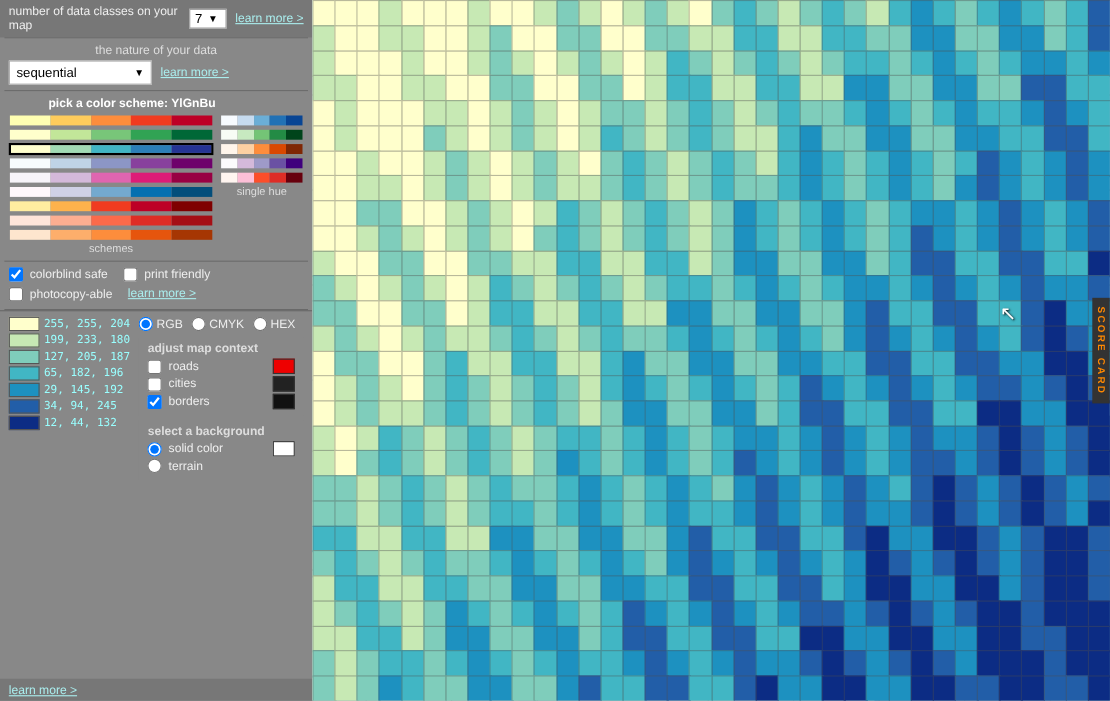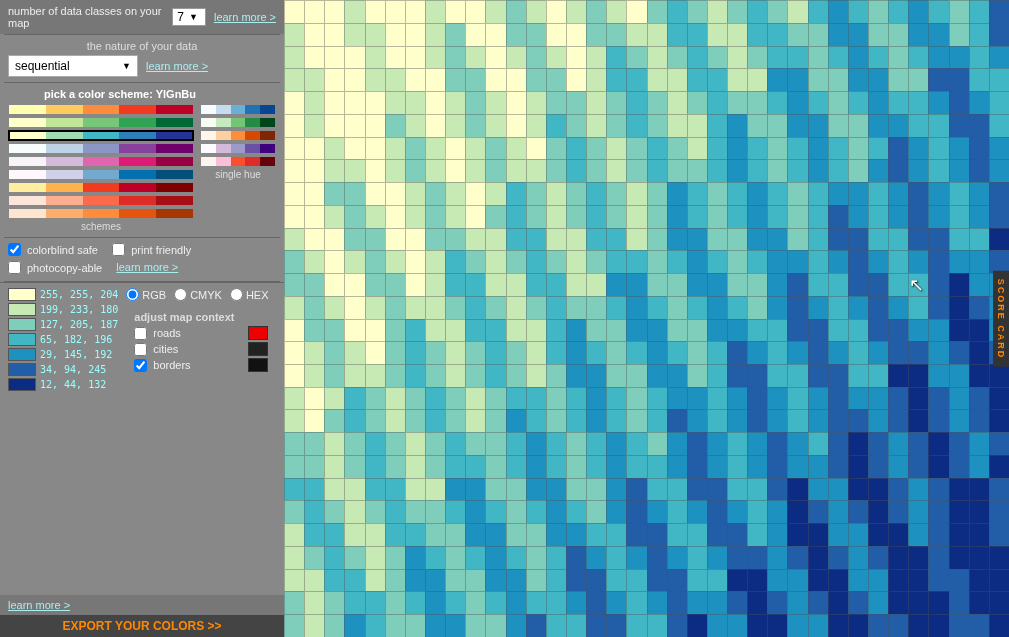--- a/index.html
+++ b/index.html
@@ -335,34 +335,41 @@
               <label style="color:#eee;font-size:11px;flex:1;">cities</label>
               <div class="color-box-sm" style="background:#222;width:20px;height:14px;border:1px solid #333;"></div>
             </div>
             <div class="context-row">
               <input type="checkbox" checked="" style="">
               <label style="color:#eee;font-size:11px;flex:1;">borders</label>
               <div class="color-box-sm" style="background:#111;width:20px;height:14px;border:1px solid #333;"></div>
             </div>
           </div>
 
+          <div id="bg-section" style="margin-top:4px;">
+            <div style="color:#ddd;font-size:11px;font-weight:bold;margin-bottom:3px;">select a background</div>
+            <div class="bg-row">
+              <input type="radio" name="bg" checked="" style="">
+              <label style="color:#eee;font-size:11px;flex:1;">solid color</label>
+              <div class="white-box"></div>
+            </div>
+            <div class="bg-row">
+              <input type="radio" name="bg" style="">
+              <label style="color:#eee;font-size:11px;">terrain</label>
+            </div>
+          </div>
 
         </div>
       </div>
     </div>
 
     <div id="bottom-bar" style="background:#777;padding:3px 8px;margin-top:auto;">
       <span class="learn-more">learn more &gt;</span>
     </div>
 
-    <div id="export-bar" style="background:#444;padding:4px 8px;text-align:center;cursor:pointer;">
-      <span id="export-btn">
-        <span style="color:#f80;font-weight:bold;font-size:12px;">EXPORT YOUR COLORS &gt;&gt;</span>
-      </span>
-    </div>
 
   </div>
 
   <div id="right-area">
 
 
     <div id="map-container" style="flex:1;position:relative;overflow:hidden;">
       <svg id="map-svg" viewBox="0 0 725 590" preserveAspectRatio="xMidYMid slice" style="width:100%;height:100%;">
 
         <rect width="725" height="590" fill="#e8f4f8"></rect>

